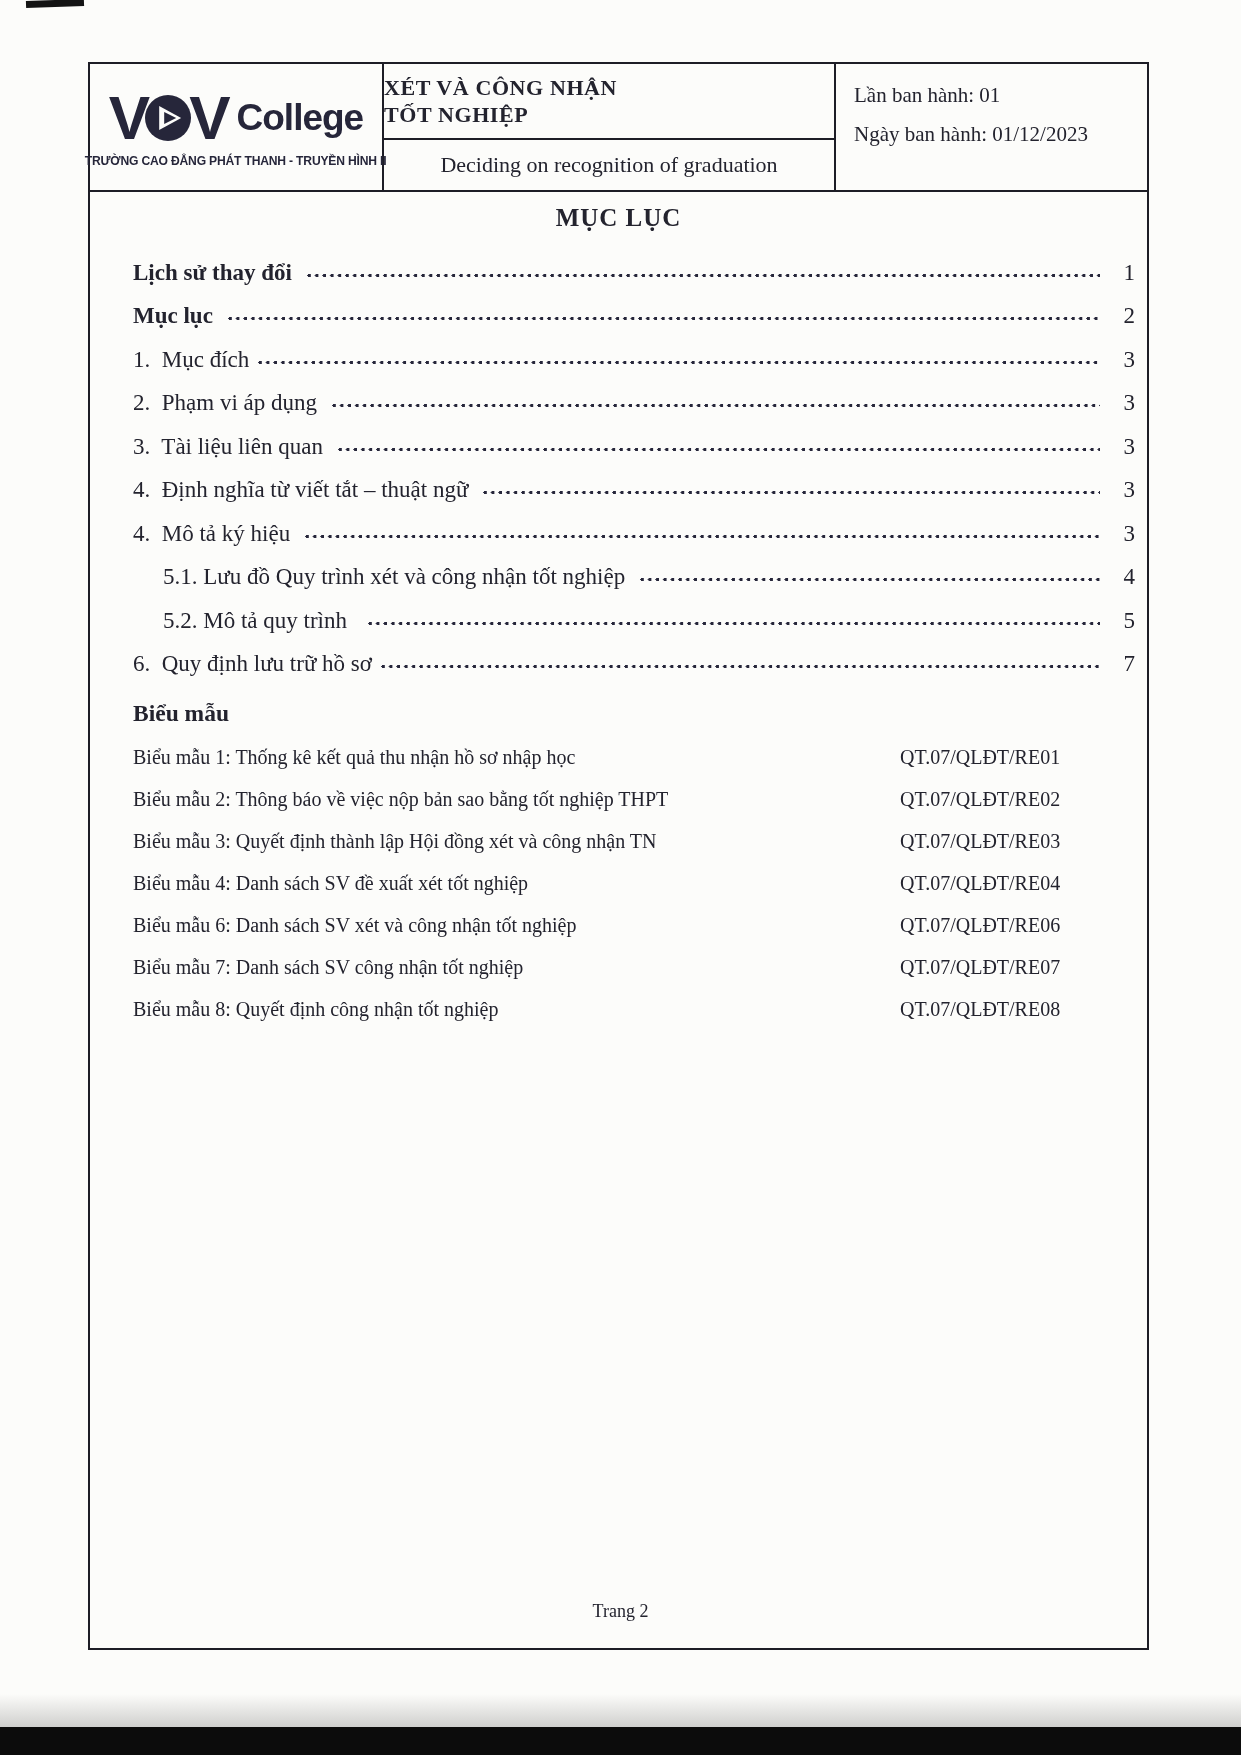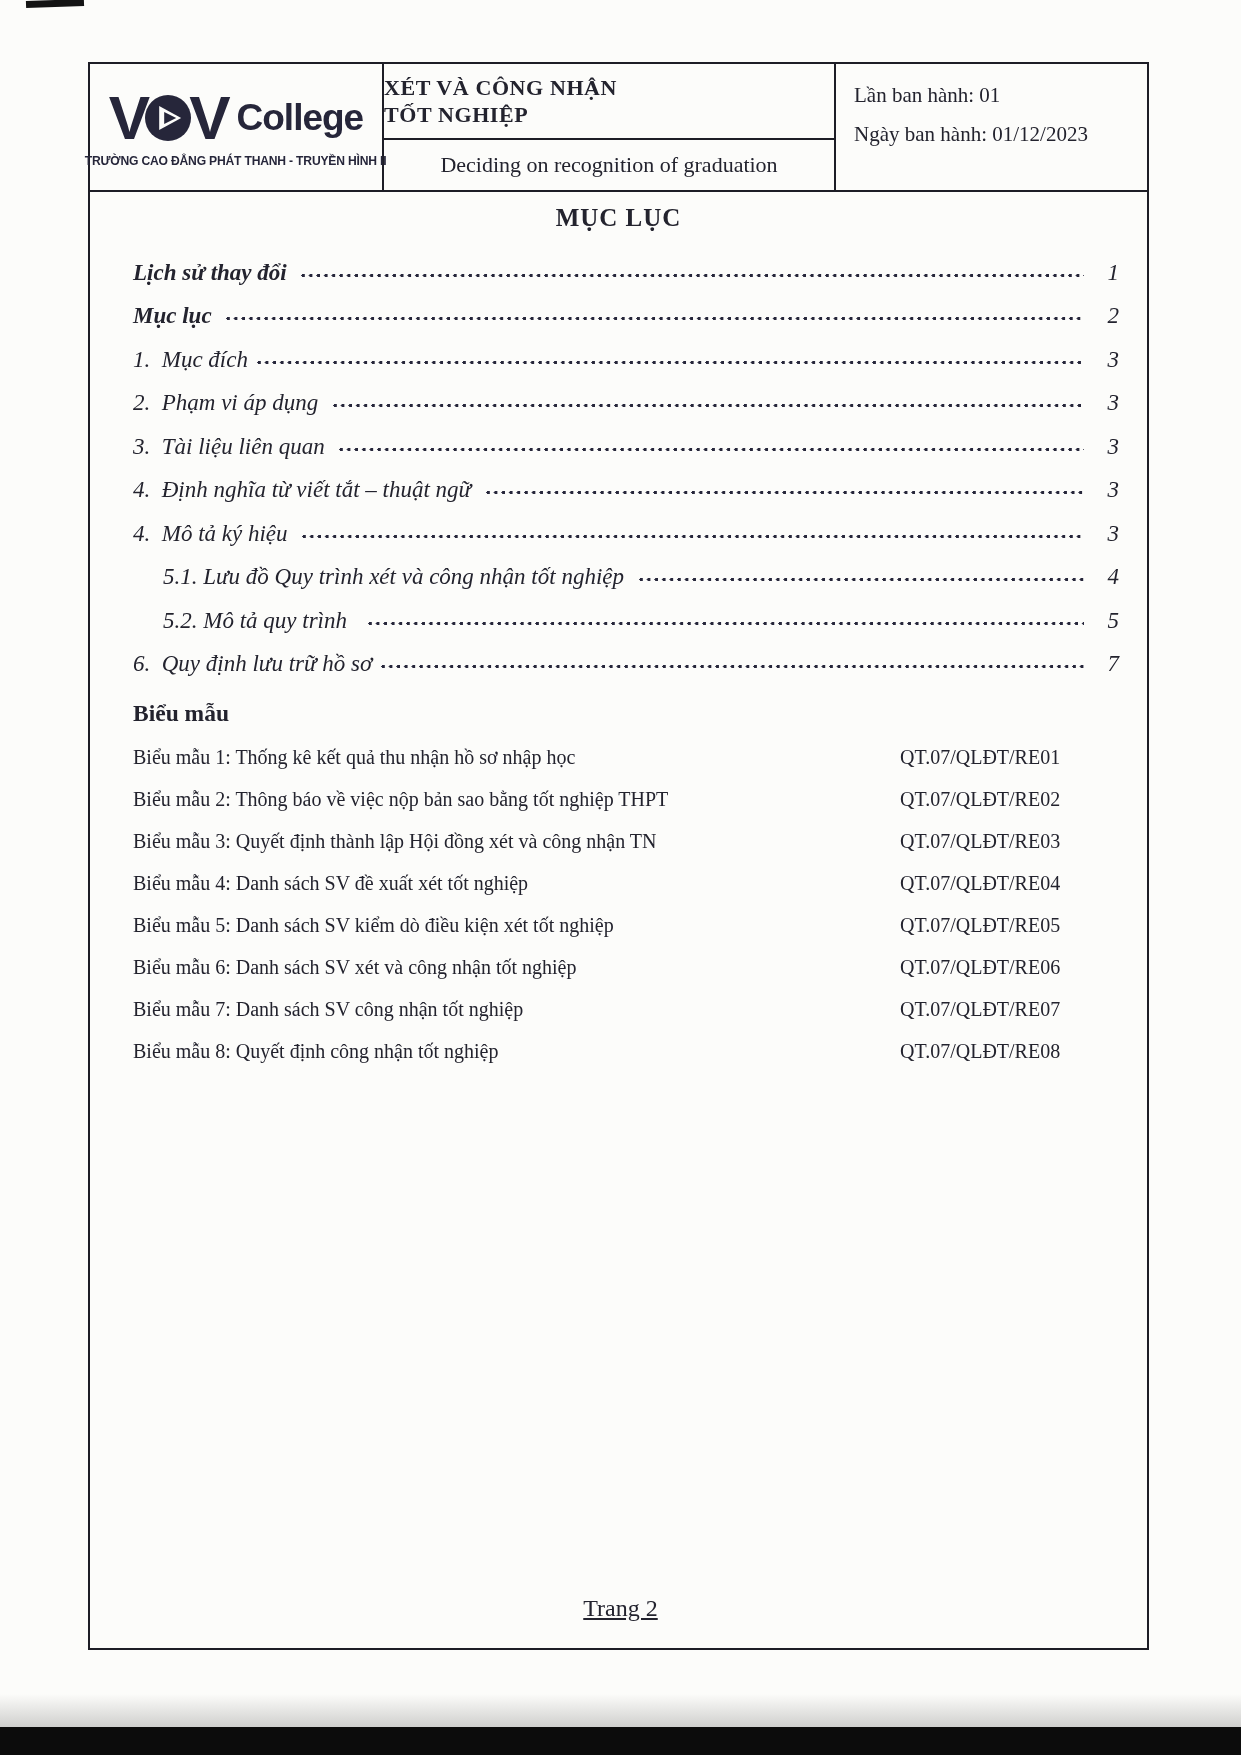--- a/index.html
+++ b/index.html
@@ -40,40 +40,40 @@
 
   .hdr-title-cell { border-right:2.5px solid #1d1d26; display:flex; flex-direction:column; }
   .hdr-title-vi { height:76px; border-bottom:2px solid #1d1d26; display:flex; flex-direction:column; justify-content:center; align-items:flex-start; }
   .hdr-title-vi div { font-weight:bold; font-size:22px; letter-spacing:0.6px; line-height:27px; }
   .hdr-title-en { flex:1; display:flex; align-items:center; justify-content:center; font-size:22px; }
 
   .hdr-info-cell { padding:12px 0 0 18px; font-size:21px; line-height:39px; }
 
   
   .toc-title { text-align:center; font-weight:bold; font-size:25px; letter-spacing:1px; margin-top:12px; }
-  .toc { padding:10px 28px 0 43px;font-style:italic; }
+  .toc { padding:10px 12px 0 43px; }
   .tr { display:flex; align-items:flex-end; height:43.5px; font-size:23px; }
   .tr.b .lb { font-weight:bold; }
   .tr.ind { padding-left:30px; }
   .lb { white-space:pre; }
   .dots { flex:1; align-self:stretch; position:relative; }
   .dots::after { content:""; position:absolute; left:9px; right:5px; bottom:8px; height:5px;
     background-image:radial-gradient(circle at 2.2px 2.5px, #26263a 1.7px, transparent 1.95px);
     background-size:7.6px 5px; background-repeat:repeat-x; }
   .pg { min-width:30px; text-align:right; }
 
   
   .forms { padding:6px 46px 0 43px; }
   .forms-heading { font-weight:bold; font-size:23.5px; height:44px; display:flex; align-items:flex-end; }
   .fr { display:flex; align-items:flex-end; height:42px; font-size:20px; }
   .f-lb { width:767px; white-space:nowrap; }
   .f-code { white-space:nowrap; }
 
   
-  .footer { position:absolute; left:4px; right:0; bottom:26px; text-align:center; font-size:24px;text-decoration:underline; }
+  .footer { position:absolute; left:4px; right:0; bottom:26px; text-align:center; font-size:18px; }
 </style>
 </head>
 <body>
 
 <div class="scan-mark-top"></div>
 
 <div class="page-box">
 
   <div class="hdr">
     <div class="hdr-logo-cell">
@@ -171,24 +171,20 @@
     </div>
     <div class="fr">
       <span class="f-lb">Biểu mẫu 3: Quyết định thành lập Hội đồng xét và công nhận TN</span>
       <span class="f-code">QT.07/QLĐT/RE03</span>
     </div>
     <div class="fr">
       <span class="f-lb">Biểu mẫu 4: Danh sách SV đề xuất xét tốt nghiệp</span>
       <span class="f-code">QT.07/QLĐT/RE04</span>
     </div>
     <div class="fr">
-      <span class="f-lb">Biểu mẫu 5: Danh sách SV kiểm dò điều kiện xét tốt nghiệp</span>
-      <span class="f-code">QT.07/QLĐT/RE05</span>
-    </div>
-    <div class="fr">
       <span class="f-lb">Biểu mẫu 6: Danh sách SV xét và công nhận tốt nghiệp</span>
       <span class="f-code">QT.07/QLĐT/RE06</span>
     </div>
     <div class="fr">
       <span class="f-lb">Biểu mẫu 7: Danh sách SV công nhận tốt nghiệp</span>
       <span class="f-code">QT.07/QLĐT/RE07</span>
     </div>
     <div class="fr">
       <span class="f-lb">Biểu mẫu 8: Quyết định công nhận tốt nghiệp</span>
       <span class="f-code">QT.07/QLĐT/RE08</span>

